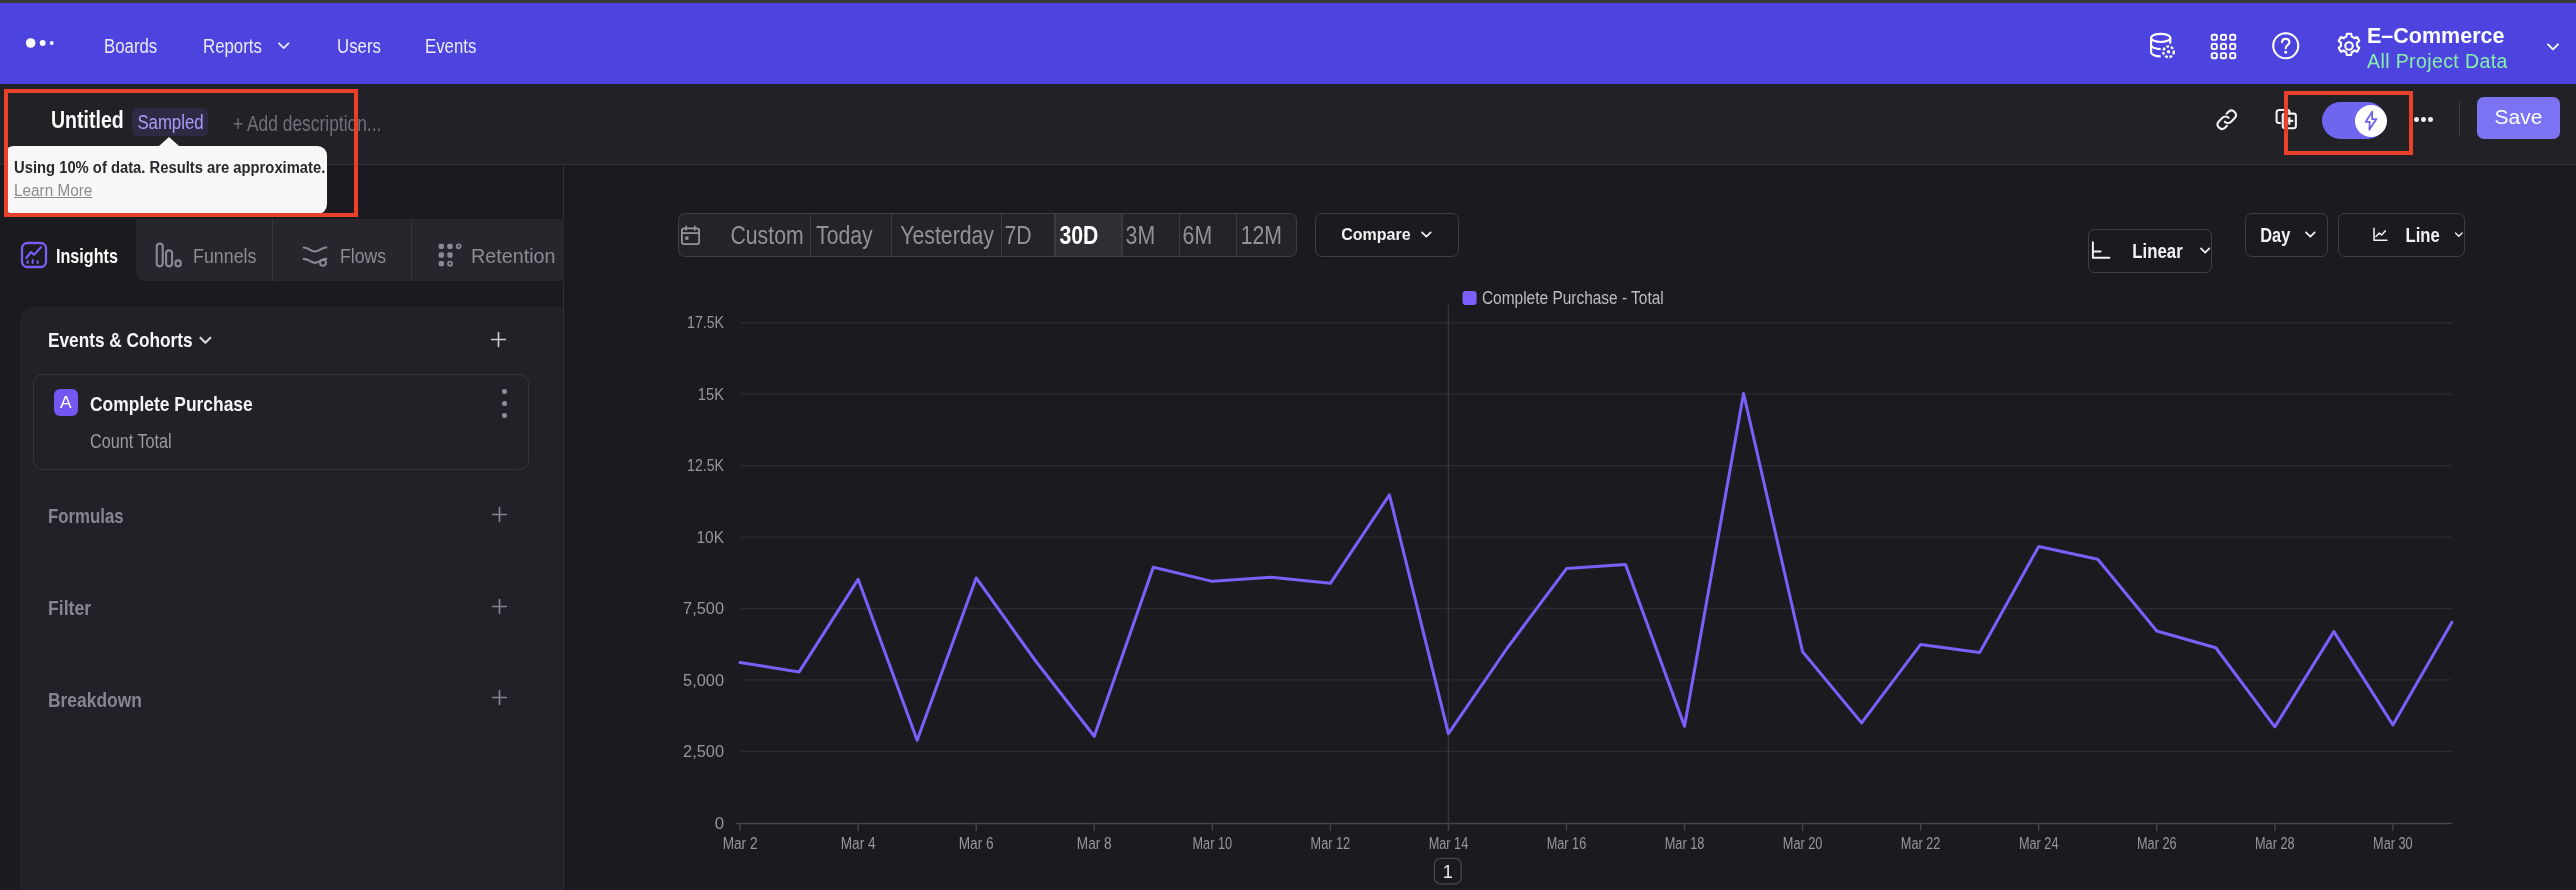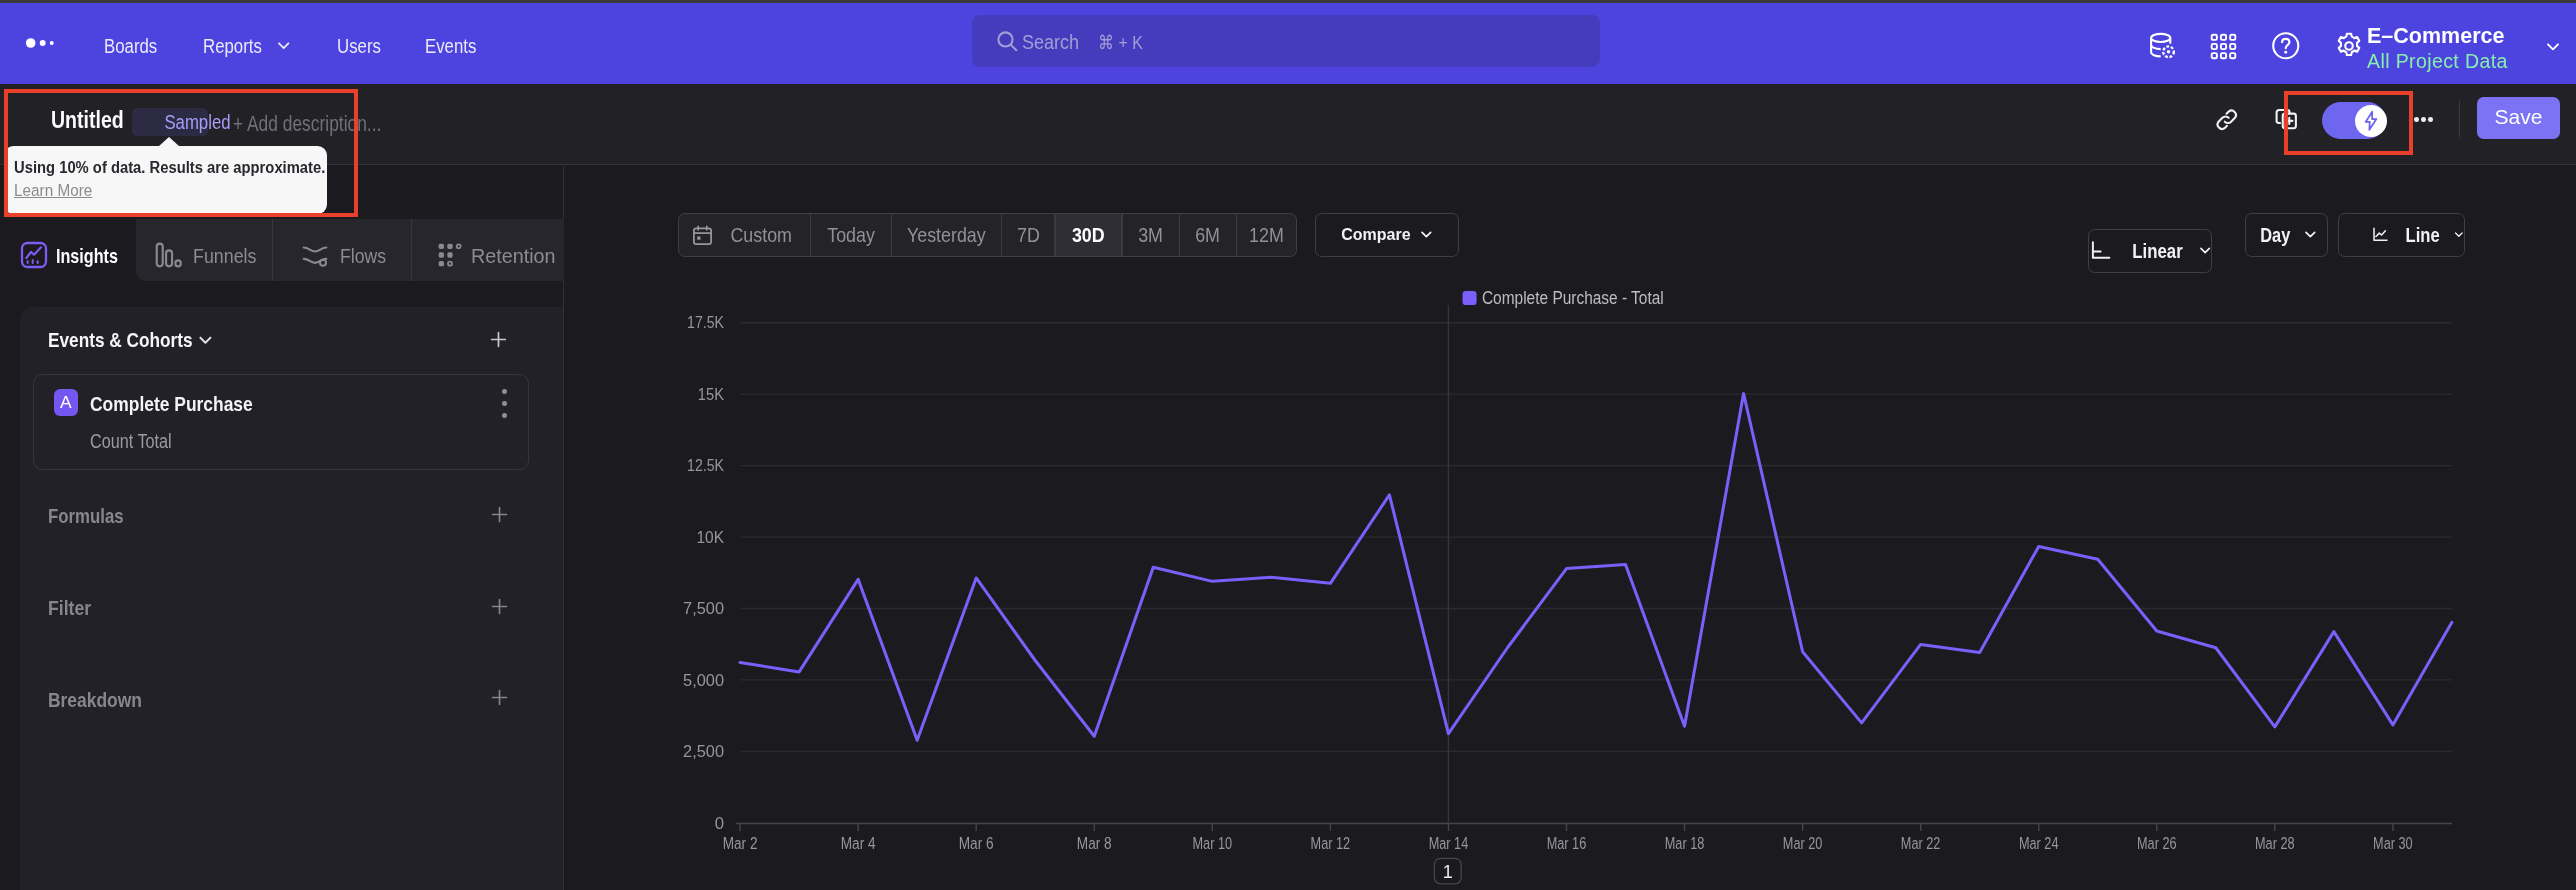--- a/index.html
+++ b/index.html
@@ -20,28 +20,20 @@
     <circle cx="42.6" cy="12" r="2.9" fill="#fff"></circle>
   </svg>
   <div class="abs navitem" style="left:104px;">Boards</div>
   <div class="abs navitem" style="left:203px;">Reports</div>
   <svg class="abs" style="left:277px;top:38px;" width="13.4" height="9.4" viewBox="0 0 20 14">
     <path d="M3 3.5 L10 10.5 L17 3.5" fill="none" stroke="#e8e7f8" stroke-width="2.8" stroke-linecap="round" stroke-linejoin="round"></path>
   </svg>
   <div class="abs navitem" style="left:337px;">Users</div>
   <div class="abs navitem" style="left:425px;">Events</div>
 
-  <div class="abs" style="left:972px;top:12px;width:628px;height:52px;background:#453bbd;border-radius:8px;">
-    <svg class="abs" style="left:24px;top:14.8px;" width="23" height="23" viewBox="0 0 34 34">
-      <circle cx="14" cy="14" r="10.5" fill="none" stroke="#a49ed6" stroke-width="3"></circle>
-      <path d="M22 22 L30 30" stroke="#a49ed6" stroke-width="3" stroke-linecap="round"></path>
-    </svg>
-    <div class="abs sxl" style="left:50px;top:15.4px;font-size:20px;color:#a49ed6;transform:scaleX(0.9);">Search</div>
-    <div class="abs sxl" style="left:126px;top:16px;font-size:19px;color:#a49ed6;transform:scaleX(0.84);">⌘ + K</div>
-  </div>
 
   <svg class="abs" style="left:2148px;top:28px;" width="30" height="30" viewBox="0 0 26 26">
     <ellipse cx="11" cy="6" rx="8.3" ry="3.5" fill="none" stroke="#fff" stroke-width="1.8"></ellipse>
     <path d="M2.7 6 V 18.5 C2.7 20.4 6.4 22 11 22" fill="none" stroke="#fff" stroke-width="1.8"></path>
     <path d="M19.3 6 V 11" fill="none" stroke="#fff" stroke-width="1.8"></path>
     <path d="M2.7 12.2 C2.7 14.1 6.4 15.7 11 15.7" fill="none" stroke="#fff" stroke-width="1.8"></path>
     <g transform="translate(17.8,18)">
       <circle cx="0" cy="0" r="4.6" fill="none" stroke="#fff" stroke-width="2" stroke-dasharray="2.4 1.45"></circle>
       <circle cx="0" cy="0" r="1.5" fill="#fff"></circle>
     </g>
@@ -117,21 +109,21 @@
     <circle cx="34" cy="8" r="3" fill="none" stroke="#898991" stroke-width="2.6"></circle>
     <rect x="4" y="17" width="8" height="8" rx="2.5"></rect>
       <rect x="17" y="17" width="8" height="8" rx="2.5"></rect>
     <rect x="4" y="30" width="8" height="8" rx="2.5"></rect>
     <circle cx="21" cy="34" r="3" fill="none" stroke="#898991" stroke-width="2.6"></circle>
   </g>
 </svg>
 <div class="abs tabtxt sxl" style="left:471px;transform:scaleX(0.94);">Retention</div>
 
 <div class="abs sxl" style="left:51px;top:108px;font-size:23px;font-weight:bold;color:#fbfbfc;transform:scaleX(0.85);line-height:25.5px;">Untitled</div>
-<div class="abs" style="left:132px;top:108px;width:76px;height:28px;background:#2d2b44;border-radius:5.4px;text-align:center;padding-left:27px;">
+<div class="abs" style="left:132px;top:108px;width:76px;height:28px;background:#2d2b44;border-radius:5.4px;text-align:center;">
   <span style="display:inline-block;font-size:19.5px;color:#a89cf8;line-height:28px;transform:scaleX(0.86);">Sampled</span>
 </div>
 <div class="abs sxl" style="left:233px;top:111px;font-size:22px;color:#70707a;transform:scaleX(0.79);line-height:25px;">+ Add description...</div>
 
 <svg class="abs" style="left:2214px;top:107px;" width="25.5" height="25.5" viewBox="0 0 24 24">
   <path d="M10.2 13.8 a4.2 4.2 0 0 0 5.9 0 l3.6-3.6 a4.2 4.2 0 0 0 -5.9-5.9 l-2 2" fill="none" stroke="#f2f2f4" stroke-width="2" stroke-linecap="round"></path>
   <path d="M13.8 10.2 a4.2 4.2 0 0 0 -5.9 0 l-3.6 3.6 a4.2 4.2 0 0 0 5.9 5.9 l2-2" fill="none" stroke="#f2f2f4" stroke-width="2" stroke-linecap="round"></path>
 </svg>
 
 <svg class="abs" style="left:2274px;top:106px;" width="25" height="25" viewBox="0 0 24 24">
@@ -261,21 +253,21 @@
   <svg style="margin-right:12px;" width="24" height="22" viewBox="0 0 24 22">
       <path d="M4 2 V18 H21" fill="none" stroke="#f2f2f4" stroke-width="2" stroke-linecap="round" stroke-linejoin="round"></path>
       <path d="M6.5 13 L11 8.5 L14 11 L19 5.5" fill="none" stroke="#f2f2f4" stroke-width="2" stroke-linecap="round" stroke-linejoin="round"></path>
     </svg>
   <span class="cs" style="font-weight:bold;color:#f2f2f4;transform:scaleX(0.79);">Line</span>
   <svg style="margin-left:10px;" width="12.7" height="9.4" viewBox="0 0 19 14">
       <path d="M3 3.5 L9.5 10 L16 3.5" fill="none" stroke="#f2f2f4" stroke-width="2.6" stroke-linecap="round" stroke-linejoin="round"></path>
     </svg>
 </div>
 <style>
-  .seg { height:100%; display:flex; align-items:center; justify-content:center; font-size:21px; color:#919198; }
+  .seg { height:100%; display:flex; align-items:center; justify-content:space-between; font-size:25px; color:#919198; }
   .cs { display:inline-block; transform:scaleX(0.85); }
   .segsep { width:1.3px; height:100%; background:#3a3a41; }
   .segactive { background:#2e2e34; color:#fff; font-weight:bold; }
   .tabtxt { top:244px; font-size:21px; color:#8c8c93; }
   .ctlbtn { height:44px; border:1.3px solid #3e3e45; border-radius:6.7px; display:flex; align-items:center; justify-content:center; font-size:21px; }
 </style>
 
 <svg class="abs" style="left:671px;top:268px;" width="1905" height="622" viewBox="1000 400 2840 927" font-family="Liberation Sans, sans-serif">
 
   <rect x="2180" y="434" width="21" height="21" rx="5" fill="#7c5ffa"></rect>

